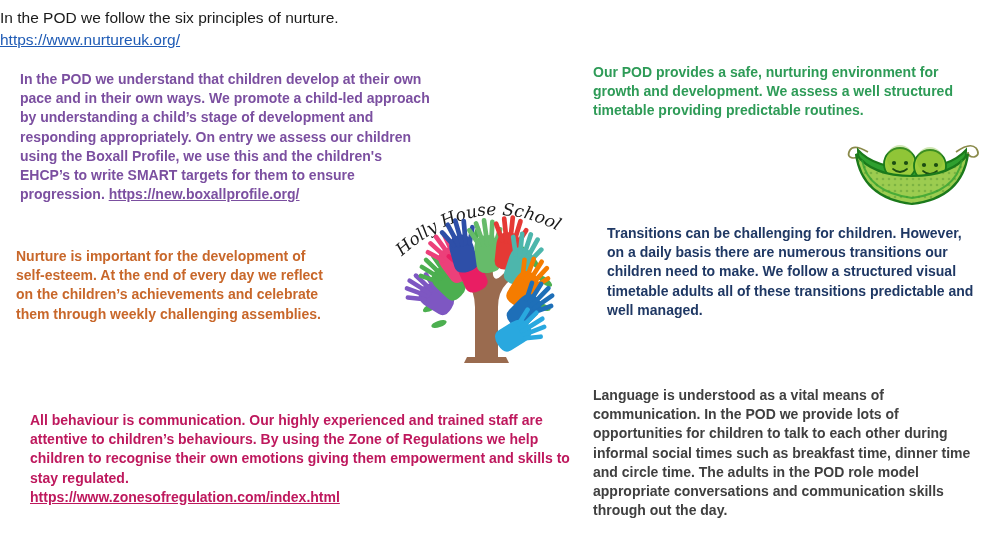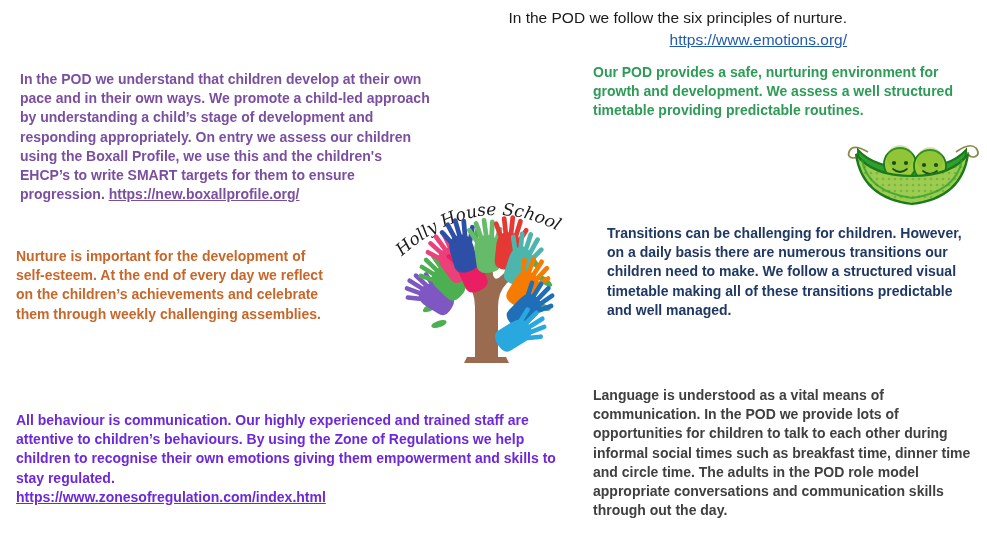--- a/index.html
+++ b/index.html
@@ -18,21 +18,21 @@
     background: #ffffff;
     overflow: hidden;
   }
 
   
   .header {
     position: absolute;
     left: 0;
     top: 8px;
     width: 847px;
-    text-align: right;
+    text-align: left;
   }
   .header-title {
     font-size: 15.5px;
     color: #1a1a1a;
     line-height: 1.35;
   }
   .header-link {
     display: inline-block;
     margin-top: 2px;
     font-size: 15.5px;
@@ -67,22 +67,22 @@
   
   .b-understand {
     left: 20px;  top: 70px;  width: 412px;
     color: #7B4FA0;
   }
   .b-nurture {
     left: 16px;  top: 247px; width: 312px;
     color: #C8672A;
   }
   .b-behaviour {
-    left: 16px;  top: 411px; width: 545px;
-    color: #6d28d9;
+    left: 30px;  top: 411px; width: 545px;
+    color: #be185d;
   }
   .b-safe {
     left: 593px; top: 63px;  width: 385px;
     color: #2E9B57;
   }
   .b-transitions {
     left: 607px; top: 224px; width: 372px;
     color: #1F3864;
   }
   .b-language {
@@ -97,42 +97,42 @@
   .art-tree  { left: 383px; top: 185px; width: 205px; height: 178px; }
   .art-peas  { left: 838px; top: 128px; width: 148px; height: 88px; }
 </style>
 </head>
 <body>
 
 <div id="page">
 
   <div class="header">
     <div class="header-title">In the POD we follow the six principles of nurture.</div>
-    <a class="header-link">https://www.emotions.org/</a>
+    <a class="header-link">https://www.nurtureuk.org/</a>
   </div>
 
   <div class="block b-understand">
     <p><span>In the POD we understand that children develop at their own pace and in their own ways. We promote a child-led approach by understanding a child’s stage of development and responding appropriately. On entry we assess our children using the Boxall Profile, we use this and the children's EHCP’s to write SMART targets for them to ensure progression. </span><a class="inline-link">https://new.boxallprofile.org/</a></p>
   </div>
 
   <div class="block b-nurture">
     <p>Nurture is important for the development of self-esteem. At the end of every day we reflect on the children’s achievements and celebrate them through weekly challenging assemblies.</p>
   </div>
 
   <div class="block b-behaviour">
     <p>All behaviour is communication. Our highly experienced and trained staff are attentive to children’s  behaviours. By using the Zone of Regulations we help children to recognise their own emotions giving them empowerment and skills to stay regulated.</p>
     <a class="block-link">https://www.zonesofregulation.com/index.html</a>
   </div>
 
   <div class="block b-safe">
     <p>Our POD provides a safe, nurturing environment for growth and development. We assess a well structured timetable providing predictable routines.</p>
   </div>
 
   <div class="block b-transitions">
-    <p>Transitions can be challenging for children. However, on a daily basis there are numerous transitions our children need to make. We follow a structured visual timetable making all of these transitions predictable and well managed.</p>
+    <p>Transitions can be challenging for children. However, on a daily basis there are numerous transitions our children need to make. We follow a structured visual timetable adults all of these transitions predictable and well managed.</p>
   </div>
 
   <div class="block b-language">
     <p>Language is understood as a vital means of communication. In the POD we provide lots of opportunities for children to talk to each other during informal social times such as breakfast time, dinner time and circle time. The adults in the POD role model appropriate conversations and communication skills through out the day.</p>
   </div>
 
   <div class="art art-tree">
     <svg viewBox="0 0 205 178" width="205" height="178" xmlns="http://www.w3.org/2000/svg">
 
       <defs>

